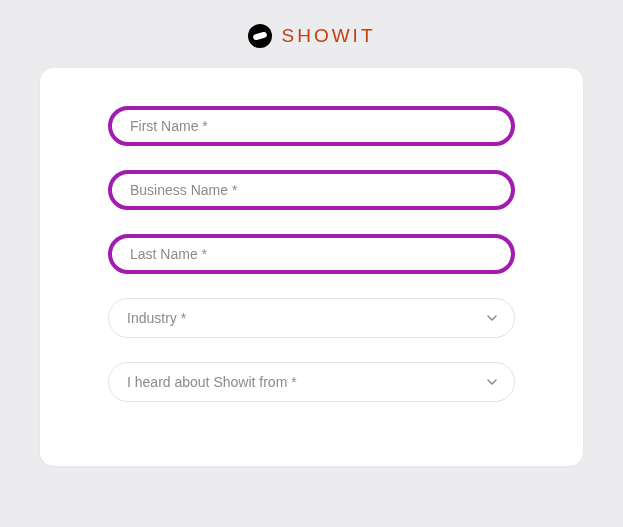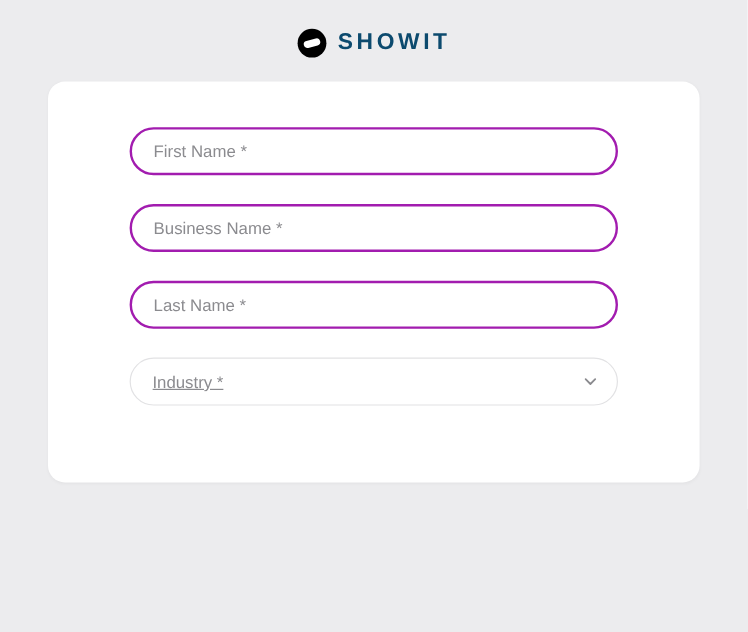--- a/index.html
+++ b/index.html
@@ -35,23 +35,23 @@
       content: "";
       position: absolute;
       width: 14px;
       height: 6px;
       background: #fff;
       border-radius: 3px;
       transform: rotate(-15deg);
     }
     .logo-text {
       font-size: 19px;
-      font-weight: 700;
+      font-weight: 400;
       letter-spacing: 3px;
-      color: #0c4a6e;
+      color: #c2410c;
     }
     .card {
       background: #fff;
       margin: 0 40px;
       border-radius: 14px;
       padding: 38px 0 40px 0;
       box-shadow: 0 1px 3px rgba(0,0,0,0.04);
     }
     .card-inner {
       padding: 0 68px;
@@ -62,21 +62,21 @@
       color: #000;
       margin-bottom: 28px;
       letter-spacing: -0.3px;
     }
     .form-group {
       margin-bottom: 24px;
     }
     .input {
       width: 100%;
       height: 40px;
-      border: 2px solid #a21caf;
+      border: 4px solid #a21caf;
       border-radius: 20px;
       padding: 0 18px;
       font-size: 14px;
       color: #8b8b8f;
       background: #fff;
       outline: none;
     }
     .input::placeholder {
       color: #8b8b8f;
     }
@@ -90,21 +90,20 @@
       border: 1px solid #e2e2e4;
       border-radius: 20px;
       padding: 0 40px 0 18px;
       font-size: 14px;
       color: #8b8b8f;
       background: #fff;
       outline: none;
       appearance: none;
       -webkit-appearance: none;
       cursor: pointer;
-      text-decoration: underline;
     }
     .chevron {
       position: absolute;
       right: 18px;
       top: 50%;
       transform: translateY(-50%);
       pointer-events: none;
       width: 10px;
       height: 6px;
     }
@@ -142,15 +141,27 @@
         </select>
         <span class="chevron">
           <svg width="10" height="6" viewBox="0 0 10 6" fill="none">
               <path d="M1 1L5 5L9 1" stroke="#8b8b8f" stroke-width="1.5" stroke-linecap="round" stroke-linejoin="round"></path>
             </svg>
         </span>
       </div>
     </div>
 
 
+    <div class="form-group">
+      <div class="select-wrapper">
+        <select class="select">
+          <option>I heard about Showit from *</option>
+        </select>
+        <span class="chevron">
+          <svg width="10" height="6" viewBox="0 0 10 6" fill="none">
+              <path d="M1 1L5 5L9 1" stroke="#8b8b8f" stroke-width="1.5" stroke-linecap="round" stroke-linejoin="round"></path>
+            </svg>
+        </span>
+      </div>
+    </div>
 
   </div>
 </div>
 
 </body></html>

